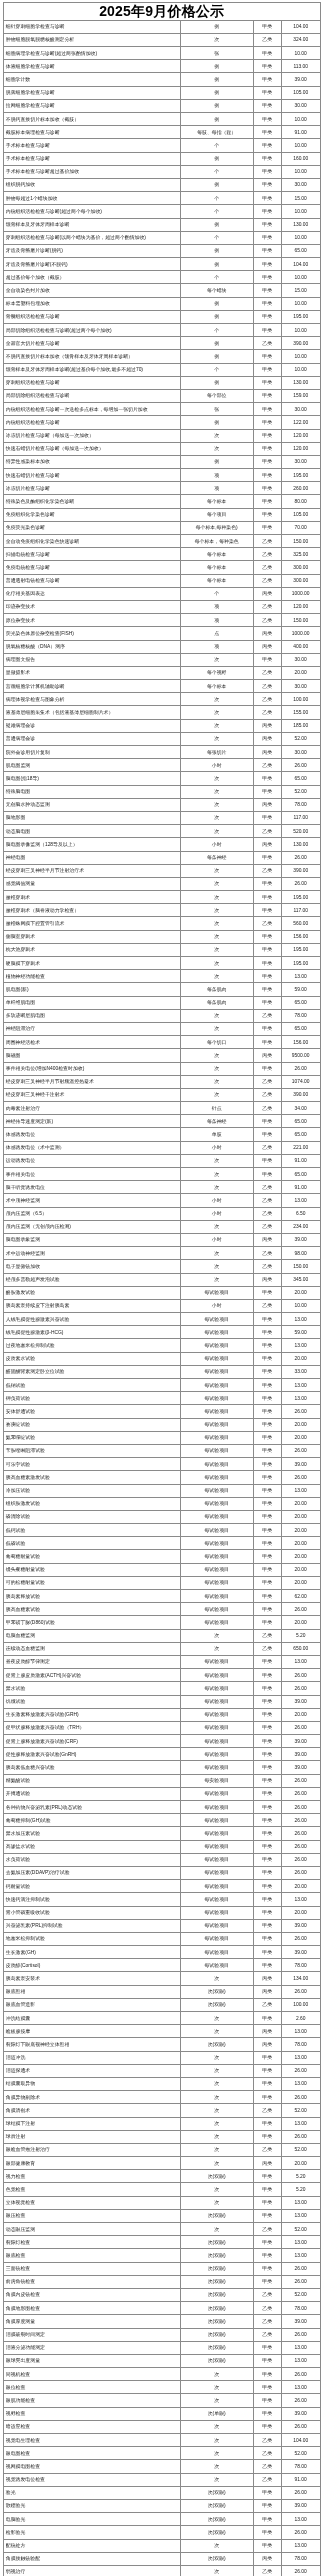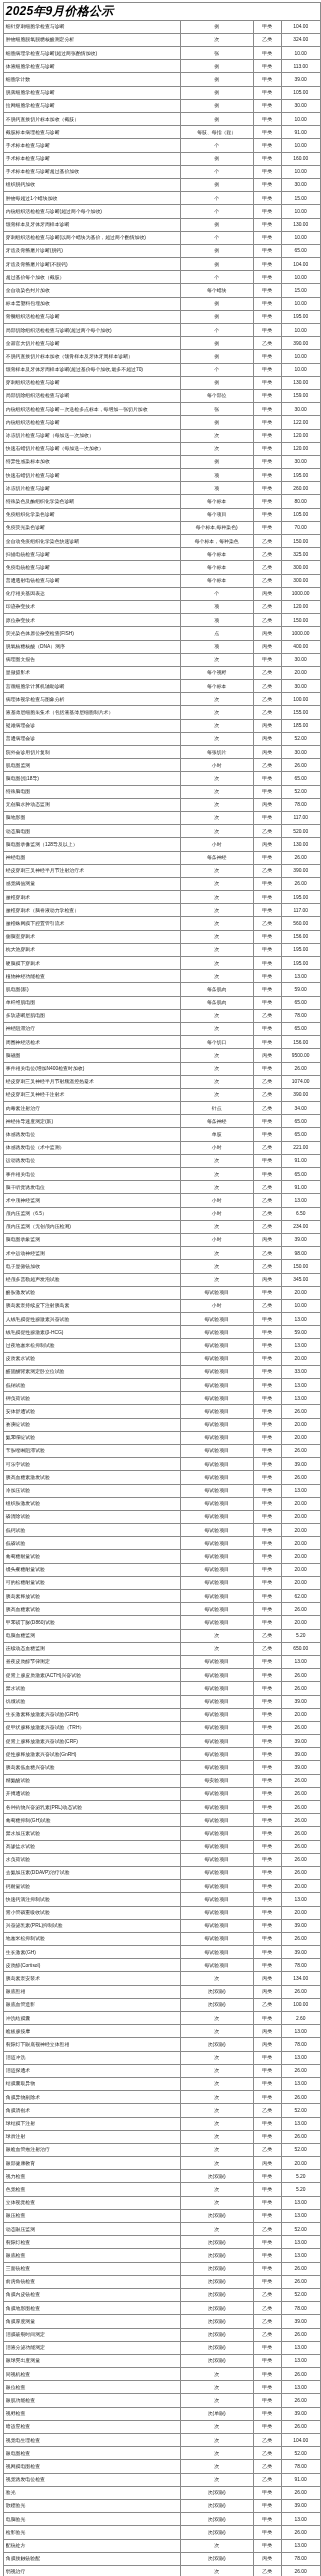--- a/index.html
+++ b/index.html
@@ -27,25 +27,25 @@
     color:#1a1a1a;
     padding:0 2.1px;
     overflow:hidden;
     white-space:nowrap;
   }
   td.name{text-align:left;}
   td.unit,td.cat{text-align:center;}
   td.price{text-align:center;}
   tr.title-row td{
     height:16.6px;
-    font-size:12px;
+    text-align:center;
+    font-size:14px;
     font-weight:bold;
     color:#000;
     letter-spacing:0.2px;
-    font-style:italic;
   }
 </style>
 </head>
 <body>
 
 <div id="sheet">
   <table>
     <colgroup>
       <col class="c-name">
         <col class="c-unit">

